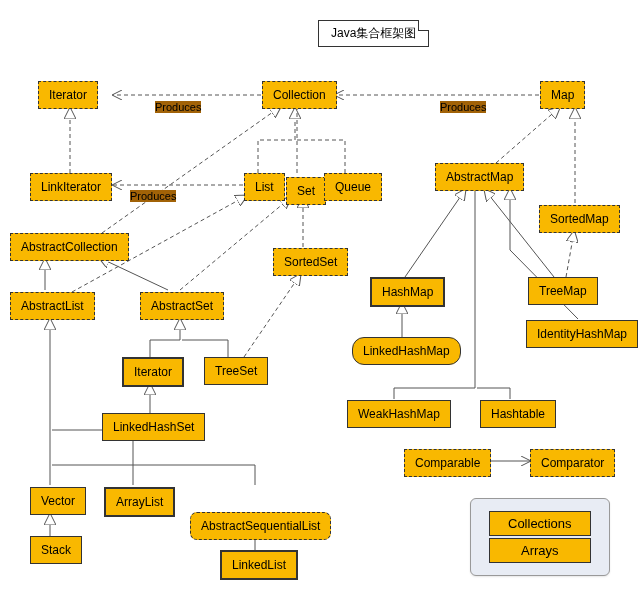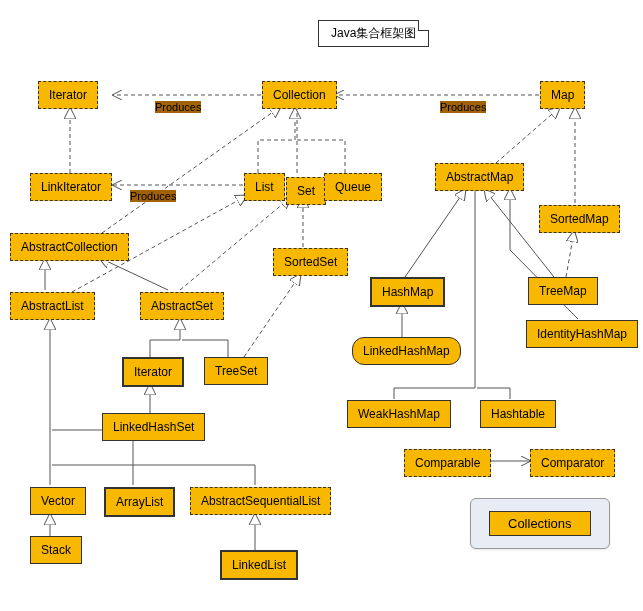--- a/index.html
+++ b/index.html
@@ -182,20 +182,21 @@
 
 <div class="box" style="left:102px; top:413px;"><span>LinkedHashSet</span></div>
 <div class="box" style="left:347px; top:400px;"><span>WeakHashMap</span></div>
 <div class="box" style="left:480px; top:400px;"><span>Hashtable</span></div>
 
 <div class="box dashed" style="left:404px; top:449px;"><span>Comparable</span></div>
 <div class="box dashed" style="left:530px; top:449px;"><span>Comparator</span></div>
 
 <div class="box" style="left:30px; top:487px;"><span>Vector</span></div>
 <div class="box bold" style="left:104px; top:487px;"><span>ArrayList</span></div>
-<div class="box dashed" style="left:190px; top:487px;"><span>AbstractSequentialList</span></div>
+<div class="box dashed" style="left:190px; top:512px;border-radius:7px;"><span>AbstractSequentialList</span></div>
 
 <div class="box" style="left:30px; top:536px;"><span>Stack</span></div>
 <div class="box bold" style="left:220px; top:550px;"><span>LinkedList</span></div>
 
 <div class="legend" style="left:470px; top:498px;">
   <div class="litem"><span>Collections</span></div>
+  <div class="litem"><span>Arrays</span></div>
 </div>
 
 </body></html>

